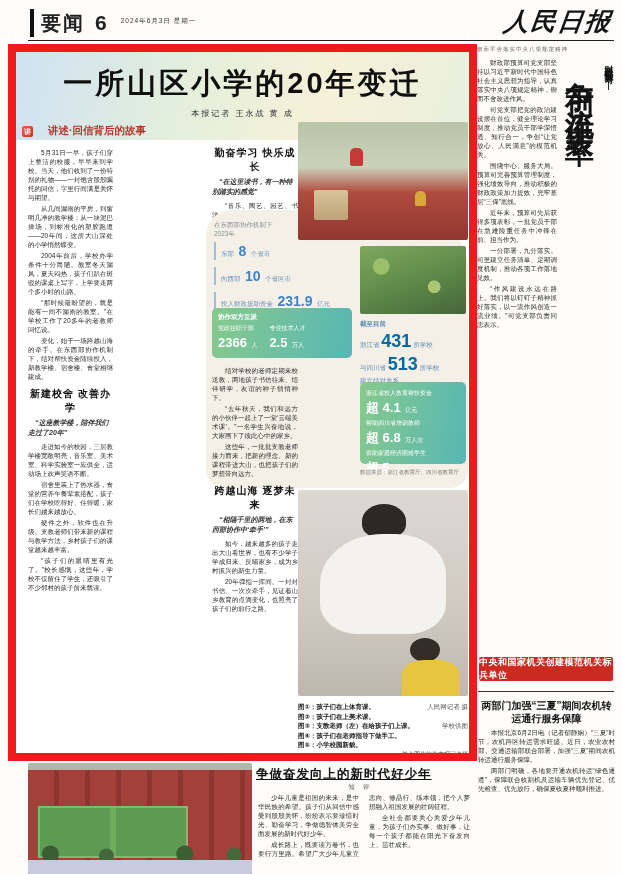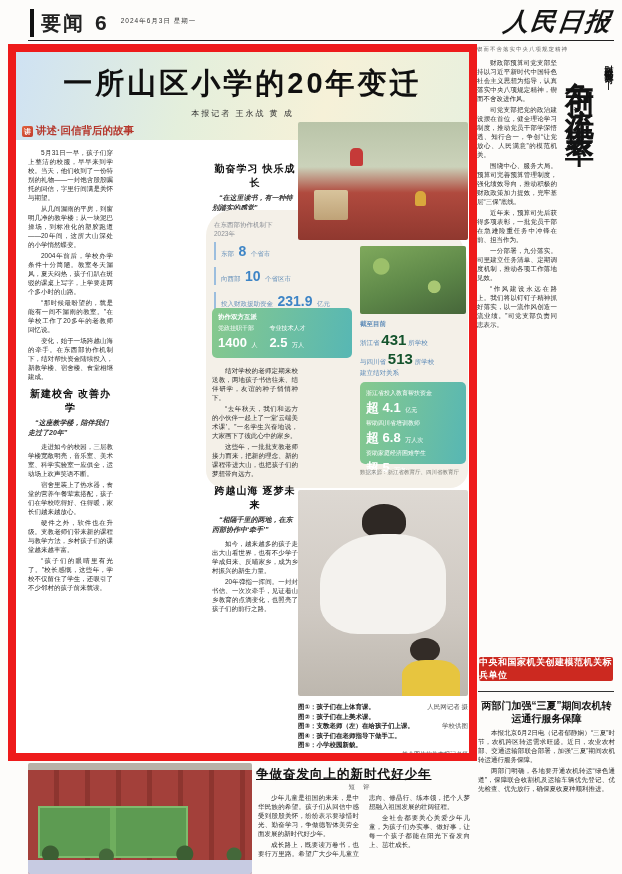--- a/index.html
+++ b/index.html
@@ -23,21 +23,21 @@
   #highlight-box { left:8px; top:44px; width:469px; height:717px;
     border:8px solid #ee1b1b; z-index:50; pointer-events:none; }
 
   
   #article { left:16px; top:52px; width:453px; height:701px; overflow:hidden; background:#fff; }
   #art-banner { left:0; top:0; width:453px; height:88px;
     background:linear-gradient(105deg,#cfe2f3 0%,#e4efdc 38%,#f6f1d8 68%,#e8f0de 100%); }
   #art-title { left:0; top:12px; width:453px; text-align:center; font-size:29px;
     font-weight:900; letter-spacing:3px; color:#101010; }
   #art-byline { left:0; top:56px; width:453px; text-align:center; font-size:8px; color:#333; letter-spacing:2px; }
-  #series-label { left:6px; top:72px; display:flex; align-items:center; gap:3px;
+  #series-label { left:6px; top:72px; display:flex; align-items:center; gap:15px;
     font-size:10.5px; font-weight:bold; color:#b5372c; }
   #series-icon { width:11px; height:11px; border-radius:2px; background:linear-gradient(135deg,#e2633d,#c03a2c);
     color:#fff; font-size:7px; line-height:11px; text-align:center; font-weight:bold; }
 
   .bodytext p { font-size:6.5px; line-height:9px; text-align:justify; text-indent:2em;
     color:#2b2b2b; margin-bottom:2px; }
   .subhead { font-size:10px; font-weight:bold; text-align:center; color:#111;
     margin:6px 0 3px; letter-spacing:1px; }
   .quote { font-size:7px; font-weight:bold; font-style:italic; color:#3a3a3a;
     line-height:10px; margin-bottom:4px; text-indent:1em; }
@@ -60,21 +60,21 @@
     color:#fff; padding:5px 6px; }
   #ig-box1 { left:196px; top:256px; width:140px; height:50px; }
   #ig-box1-title { font-size:6.5px; font-weight:bold; margin-bottom:2px; }
   #ig-box1-stats { display:flex; gap:12px; }
   .stat-label { font-size:6px; display:block; }
   .stat-num { font-size:13px; font-weight:bold; }
   .stat-unit { font-size:6px; }
   #ig-mile { left:344px; top:268px; width:106px; }
   #ig-mile-title { font-size:6.5px; color:#5f8cb8; font-weight:bold; margin-bottom:2px; }
   .mile-line { font-size:6.5px; color:#5f8cb8; margin-bottom:2px; }
-  .mile-num { font-size:15px; color:#14532d; font-weight:bold; }
+  .mile-num { font-size:18px; color:#0369a1; font-weight:bold; }
   #ig-box2 { left:344px; top:330px; width:106px; height:82px; }
   .b2-label { font-size:6px; display:block; margin-top:2px; }
   .b2-num { font-size:13px; font-weight:bold; }
   .b2-unit { font-size:6px; }
   #ig-source { left:344px; top:417px; width:106px; font-size:5.5px; color:#7a7a74; line-height:7px; }
 
   
   .photo { border-radius:2px; overflow:hidden; z-index:5; }
   #photo-vault { left:282px; top:70px; width:170px; height:118px;
     background:linear-gradient(180deg,#b9c4a8 0%,#cbd2ba 38%,#b04a3e 60%,#90382f 100%); }
@@ -177,21 +177,21 @@
       <div class="quote">“这座教学楼，陪伴我们走过了20年”</div>
       <div>
           <p>走进如今的校园，三层教学楼宽敞明亮，音乐室、美术室、科学实验室一应俱全，运动场上欢声笑语不断。</p>
           <p>宿舍里装上了热水器，食堂的营养午餐荤素搭配，孩子们在学校吃得好、住得暖，家长们越来越放心。</p>
           <p>硬件之外，软件也在升级。支教老师们带来新的课程与教学方法，乡村孩子们的课堂越来越丰富。</p>
           <p>“孩子们的眼睛里有光了。”校长感慨，这些年，学校不仅留住了学生，还吸引了不少邻村的孩子前来就读。</p>
         </div>
     </div>
 
     <div id="midzone-a" class="abs bodytext">
-      <div class="subhead" style="margin-top:16px">勤奋学习 快乐成长</div>
+      <div class="subhead" style="margin-top:0">勤奋学习 快乐成长</div>
       <div class="quote">“在这里读书，有一种特别踏实的感觉”</div>
       <div>
           <p>“音乐、陶艺、园艺、书法、篆刻、阅读、舞蹈……”谈起学校的社团课，孩子们如数家珍，脸上满是笑容。</p>
         </div>
     </div>
 
     <div id="ig-blob" class="abs"></div>
     <div id="ig-intro" class="abs">
       <div>在东西部协作机制下</div>
       <div>2023年</div>
@@ -211,21 +211,21 @@
         <span class="ig-label">投入财政援助资金</span>
         <span class="ig-num">231.9</span>
         <span class="ig-unit">亿元</span>
       </div>
     </div>
     <div id="ig-box1" class="abs greenbox">
       <div id="ig-box1-title">协作双方互派</div>
       <div id="ig-box1-stats">
         <div>
           <span class="stat-label">党政挂职干部</span>
-          <span class="stat-num">1400</span>
+          <span class="stat-num">2366</span>
           <span class="stat-unit">人</span>
         </div>
         <div>
           <span class="stat-label">专业技术人才</span>
           <span class="stat-num">2.5</span>
           <span class="stat-unit">万人</span>
         </div>
       </div>
     </div>
     <div id="ig-mile" class="abs">

